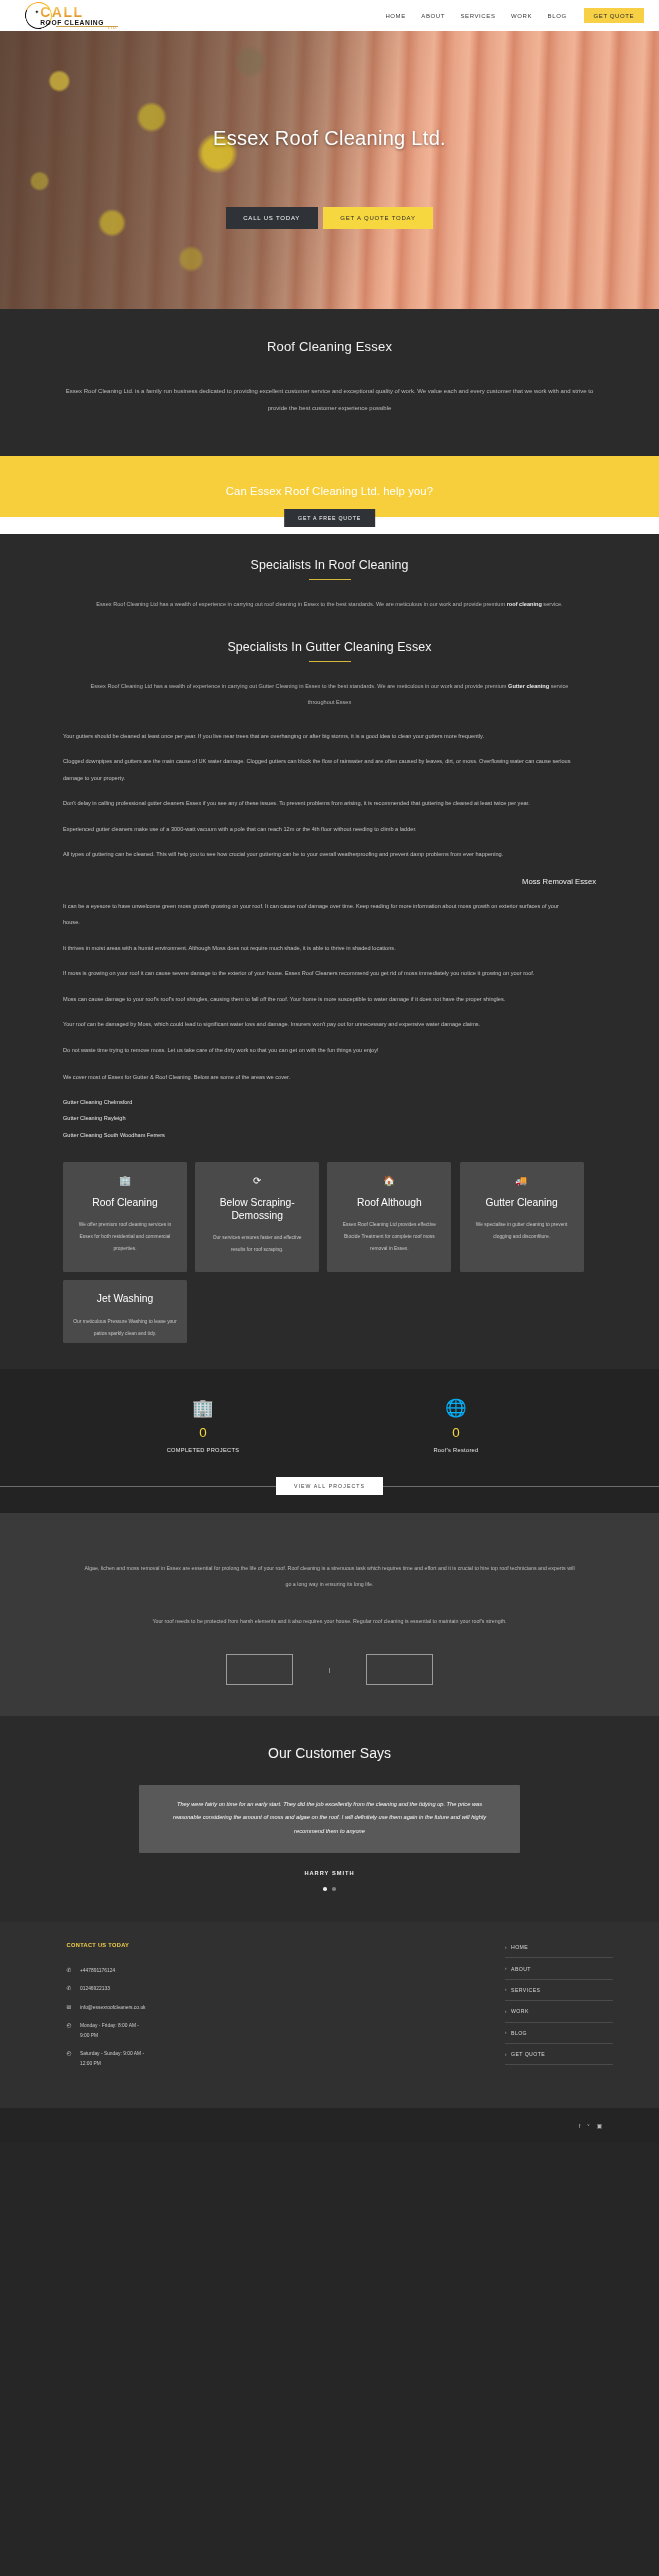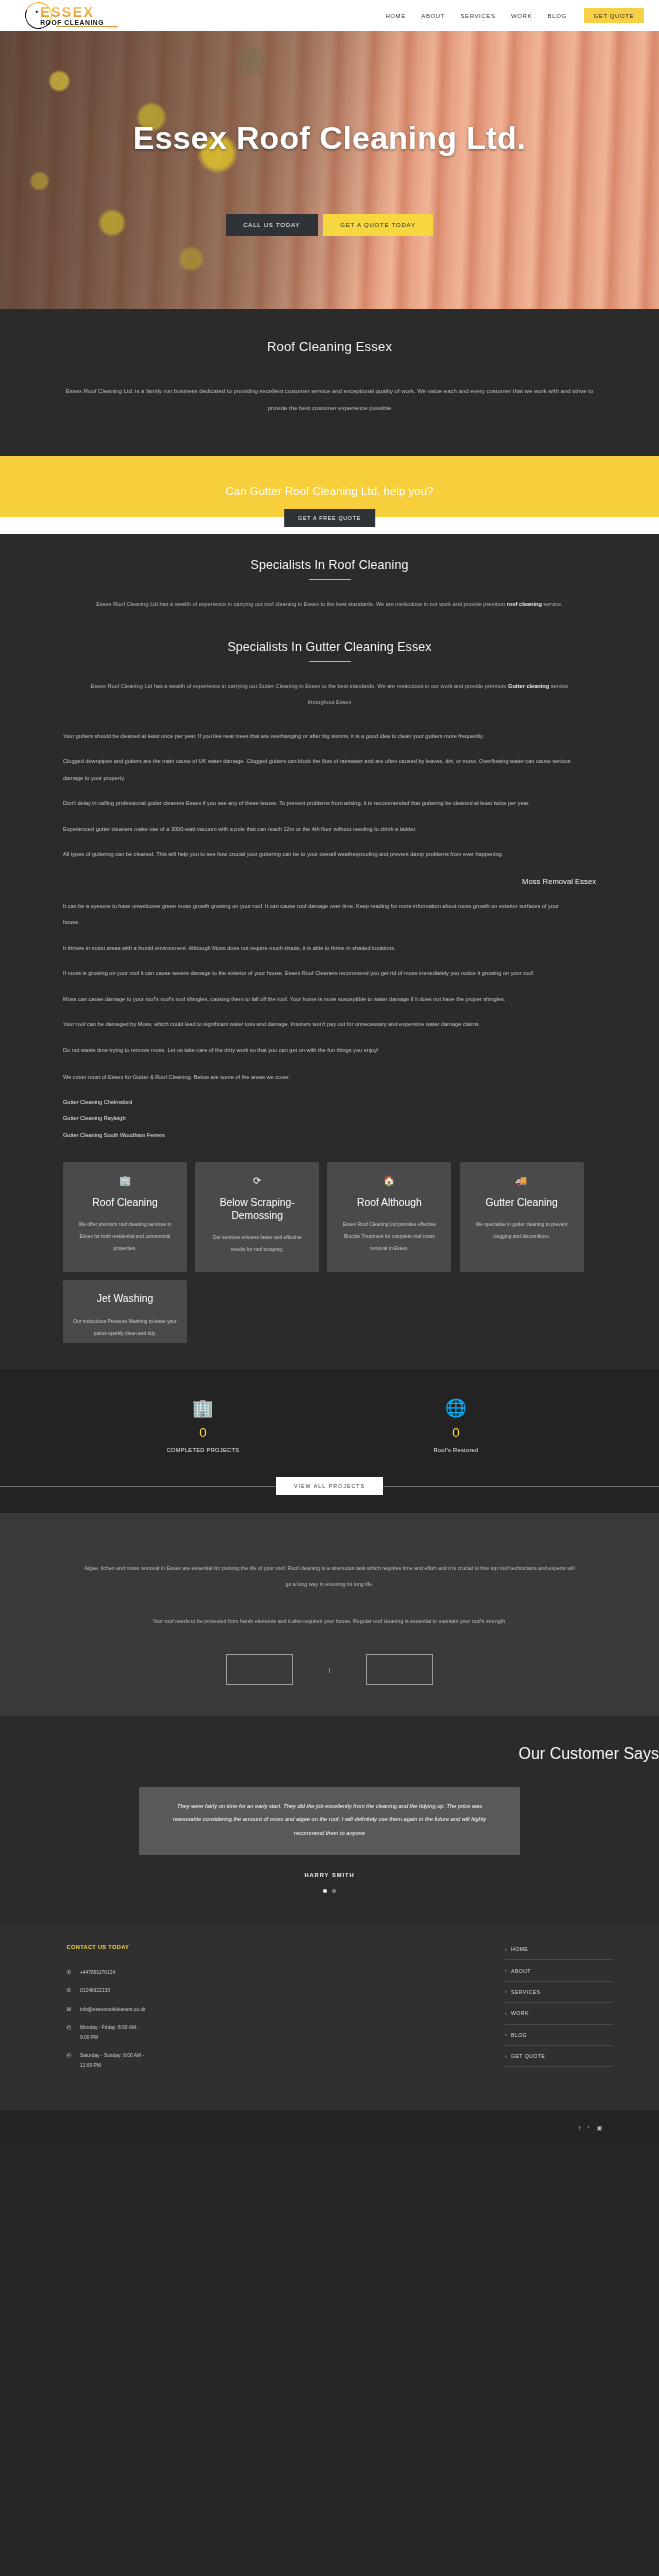--- a/index.html
+++ b/index.html
@@ -74,21 +74,21 @@
       radial-gradient(circle at 38% 11%, rgba(120,110,80,.5) 0 11.3px, transparent 16.5px),
       linear-gradient(100deg, rgba(60,45,35,.62) 0%, rgba(70,55,42,.35) 40%, rgba(0,0,0,0) 58%);
     filter:blur(0.5px);
   }
   .hero-inner{
     position:relative; z-index:2; height:100%;
     display:flex; flex-direction:column; align-items:center; justify-content:center;
     padding-top:15.5px;
   }
   .hero-title{
-    font-size:32px; font-weight:bold; color:#fff; letter-spacing:0.3px;
+    font-size:20px; font-weight:normal; color:#fff; letter-spacing:0.3px;
     text-shadow:0 1px 3.1px rgba(0,0,0,.45);
     margin-bottom:57px;
   }
   .hero-buttons{ display:flex; gap:5.2px; }
   .btn-dark{
     background:#2f3237; color:#ffffff; font-size:6px; letter-spacing:0.8px;
     padding:8.2px 17.5px;
   }
   .btn-yellow{
     background:#f7d73f; color:#2b2b2b; font-size:6px; letter-spacing:0.8px;
@@ -170,21 +170,21 @@
   .prolong h2{ font-size:12.4px; font-weight:400; color:#f5f5f5;}
   .prolong p{
     max-width:495px; margin:21.6px auto 0; font-size:5.3px; line-height:2.9; color:#bdbdbd;
   }
   .gallery{ display:flex; justify-content:center; gap:36px; margin-top:25px; align-items:center;}
   .gal-box{ width:67px; height:31px; border:0.5px solid #9b9b9b; }
   .gal-mark{ color:#cfcfcf; font-size:6.2px; }
 
   
   .testi{ background:#2b2b2b; padding:29px 0 31px; text-align:center;}
-  .testi h2{ font-size:16px; font-weight:400; color:#f5f5f5; margin-bottom:24px;text-align:right;}
+  .testi h2{ font-size:14px; font-weight:400; color:#f5f5f5; margin-bottom:24px;}
   .quote-box{
     width:381px; margin:0 auto; background:#595959; padding:13.4px 24px 15.5px;
     border-radius:1px;
   }
   .quote-box p{ font-size:5.7px; line-height:2.3; color:#ffffff; font-style:italic; }
   .quote-author{ margin-top:16.5px; font-size:5.7px; letter-spacing:1px; color:#f0f0f0; font-weight:600;}
   .dots{ margin-top:11.3px; display:flex; justify-content:center; gap:5.2px;}
   .dot{ width:3.6px; height:3.6px; border-radius:50%; background:#7c7c7c;}
   .dot.active{ background:#e9e9e9;}
 
@@ -208,21 +208,21 @@
   .social span{ cursor:pointer; }
 </style>
 </head>
 <body>
 
 <header class="site-header">
   <div class="logo-wrap">
     <div class="logo-ring"></div>
     <div class="logo-star">✦</div>
     <div class="logo-text">
-      <div class="logo-essex">ESSEX</div>
+      <div class="logo-essex">CALL</div>
       <div class="logo-sub">ROOF CLEANING</div>
       <div class="logo-rule"></div>
       <div class="logo-ltd">LTD.</div>
     </div>
   </div>
   <nav class="main-nav">
     <a>HOME</a>
     <a>ABOUT</a>
     <a>SERVICES</a>
     <a>WORK</a>
@@ -240,21 +240,21 @@
     </div>
   </div>
 </section>
 
 <section class="intro">
   <h2>Roof Cleaning Essex</h2>
   <p>Essex Roof Cleaning Ltd. is a family run business dedicated to providing excellent customer service and exceptional quality of work. We value each and every customer that we work with and strive to provide the best customer experience possible</p>
 </section>
 
 <section class="cta-yellow">
-  <h3>Can Gutter Roof Cleaning Ltd. help you?</h3>
+  <h3>Can Essex Roof Cleaning Ltd. help you?</h3>
   <a class="btn-dark">GET A FREE QUOTE</a>
 </section>
 <div class="cta-spacer"></div>
 
 <section class="content">
   <div class="wrap">
 
     <h2 class="sec-title">Specialists In Roof Cleaning</h2>
     <div class="sec-rule"></div>
     <p class="lead">

